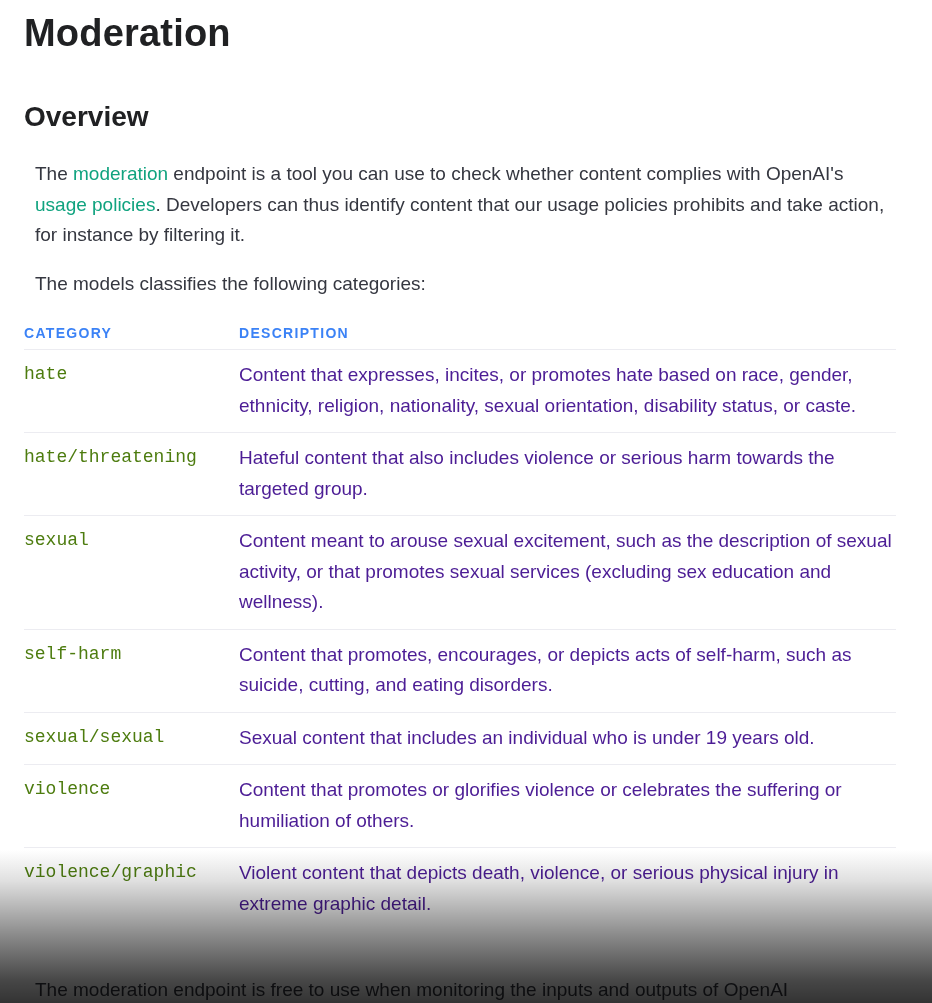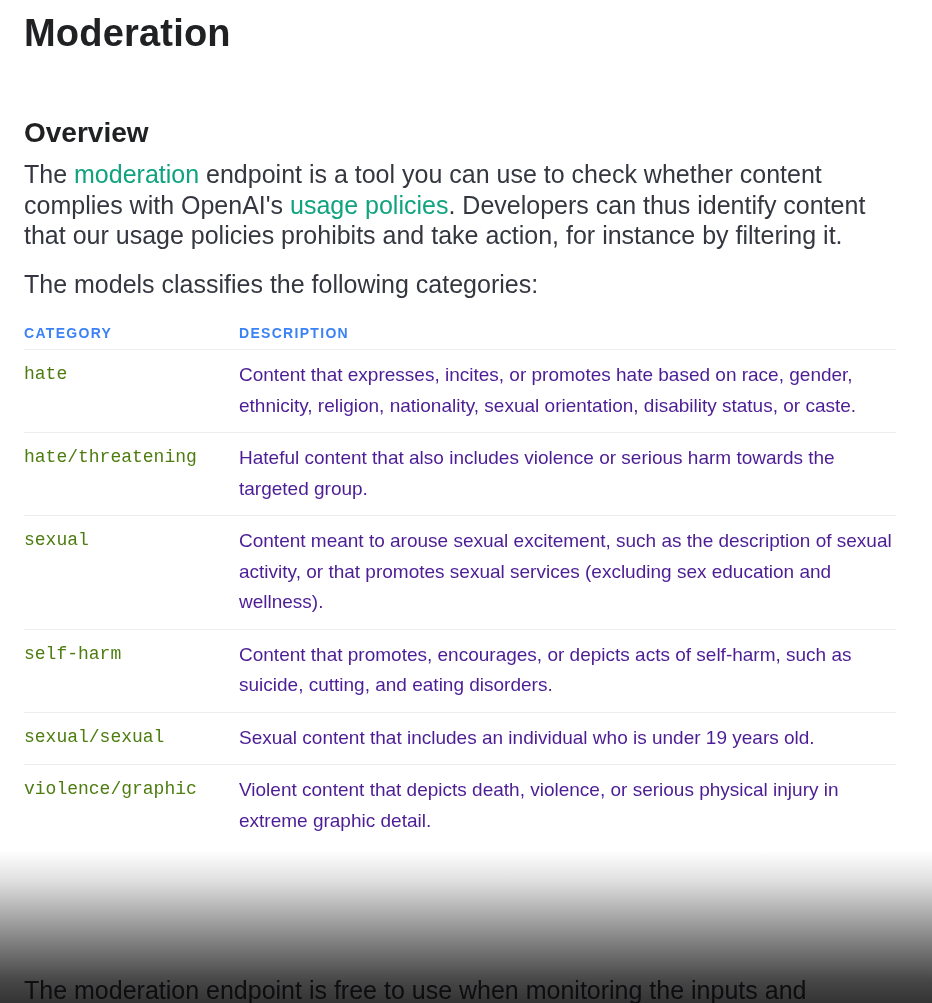--- a/index.html
+++ b/index.html
@@ -1,21 +1,21 @@
 <!DOCTYPE html>
 <html><head>
   <meta charset="utf-8">
   <style>
     * { box-sizing: border-box; margin: 0; padding: 0; }
     html, body { width: 932px; height: 1003px; overflow: hidden; background: #ffffff; }
     body { position: relative; font-family: "Liberation Sans", "DejaVu Sans", sans-serif; color: #353740; }
     .page { position: absolute; left: 24px; top: 0; width: 872px; }
     h1 { position: absolute; top: 12px; left: 0; font-size: 38px; font-weight: 700; color: #202123; letter-spacing: 0.2px; }
-    h2 { position: absolute; top: 101px; left: 0; font-size: 28px; font-weight: 700; color: #202123; margin-top: 16px; }
-    .para { position: absolute; left: 0; width: 860px; font-size: 25px; line-height: 30.5px; color: #353740; }
+    h2 { position: absolute; top: 101px; left: 0; font-size: 28px; font-weight: 700; color: #202123; }
+    .para { position: absolute; left: 11px; width: 860px; font-size: 19px; line-height: 30.5px; color: #353740; }
     .p1 { top: 159px; }
     .p2 { top: 269px; }
     a.link { color: #10a37f; text-decoration: none; }
     table { position: absolute; top: 318px; left: 0; width: 872px; border-collapse: collapse; }
     th { text-align: left; font-size: 14px; font-weight: 700; letter-spacing: 1.3px; color: #3b82f6; padding: 7px 0 8px 0; border-bottom: 1px solid #ececf1; }
     th.c1 { width: 215px; }
     td { vertical-align: top; border-bottom: 1px solid #ececf1; padding: 10px 0 11px 0; }
     td.cat { font-family: "Liberation Mono", "DejaVu Sans Mono", monospace; font-size: 18px; color: #4d7c0f; padding-top: 14px; }
     td.desc { font-size: 19px; line-height: 30.5px; color: #4c1d95; }
     tr:last-child td { border-bottom: none; }
@@ -57,20 +57,24 @@
       </tr>
       <tr>
         <td class="cat">self-harm</td>
         <td class="desc">Content that promotes, encourages, or depicts acts of self-harm, such as suicide, cutting, and eating disorders.</td>
       </tr>
       <tr>
         <td class="cat">sexual/sexual</td>
         <td class="desc">Sexual content that includes an individual who is under 19 years old.</td>
       </tr>
       <tr>
+        <td class="cat">violence</td>
+        <td class="desc">Content that promotes or glorifies violence or celebrates the suffering or humiliation of others.</td>
+      </tr>
+      <tr>
         <td class="cat">violence/graphic</td>
         <td class="desc">Violent content that depicts death, violence, or serious physical injury in extreme graphic detail.</td>
       </tr>
     </tbody>
   </table>
 
   <p class="para p3">The moderation endpoint is free to use when monitoring the inputs and outputs of OpenAI</p>
 </div>
 
 <div class="shade"></div>

